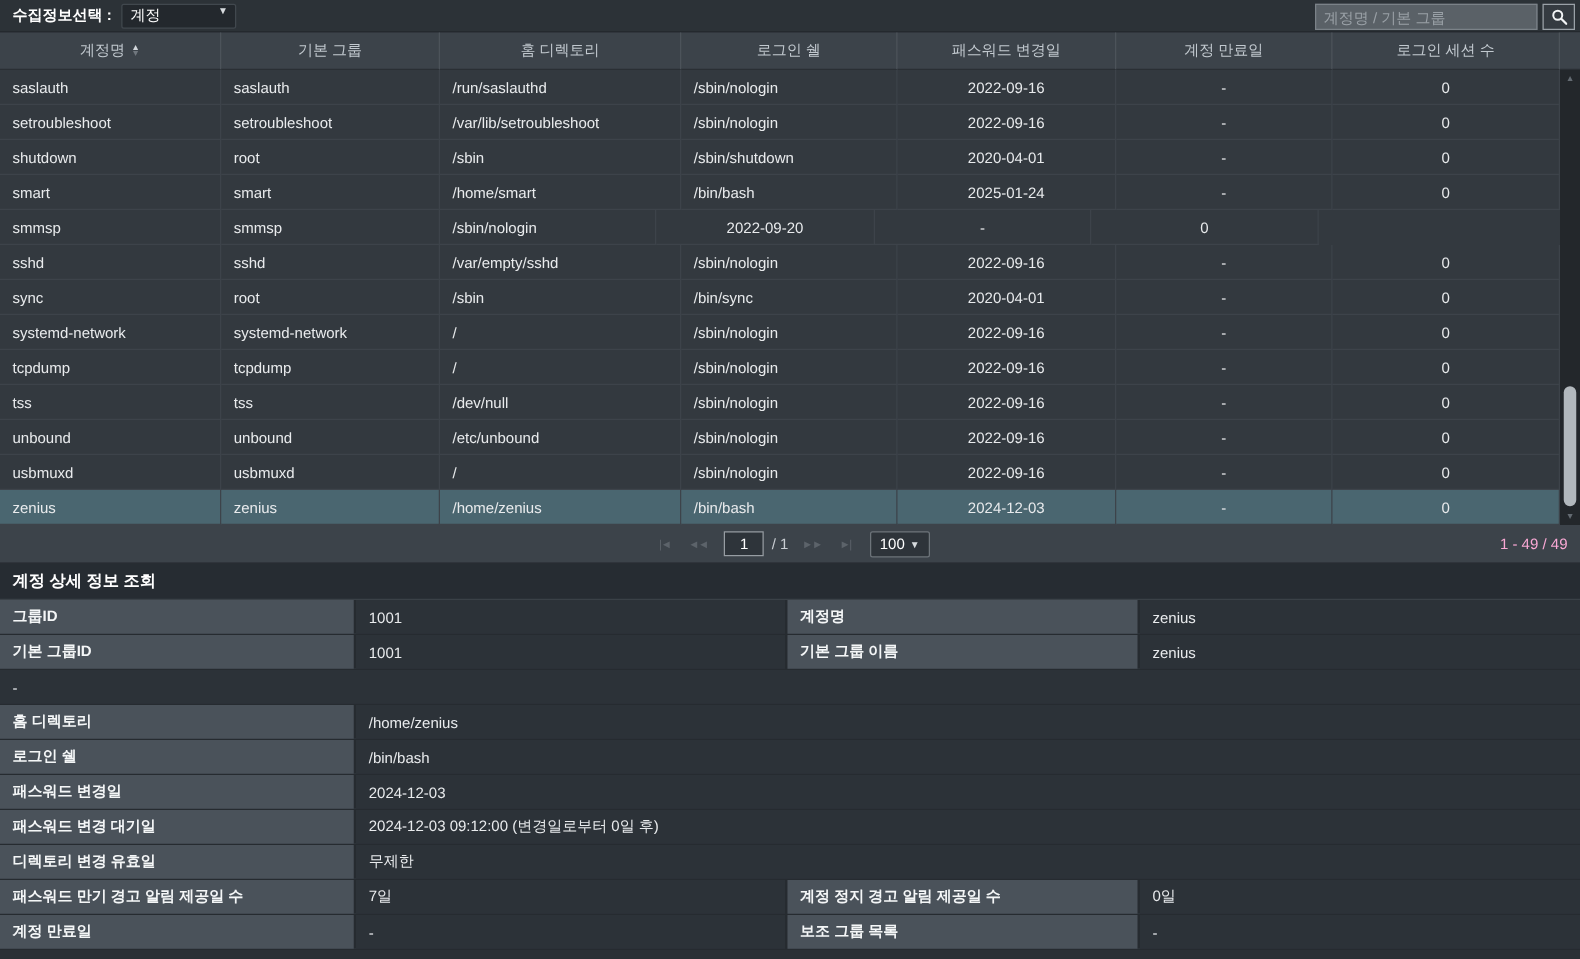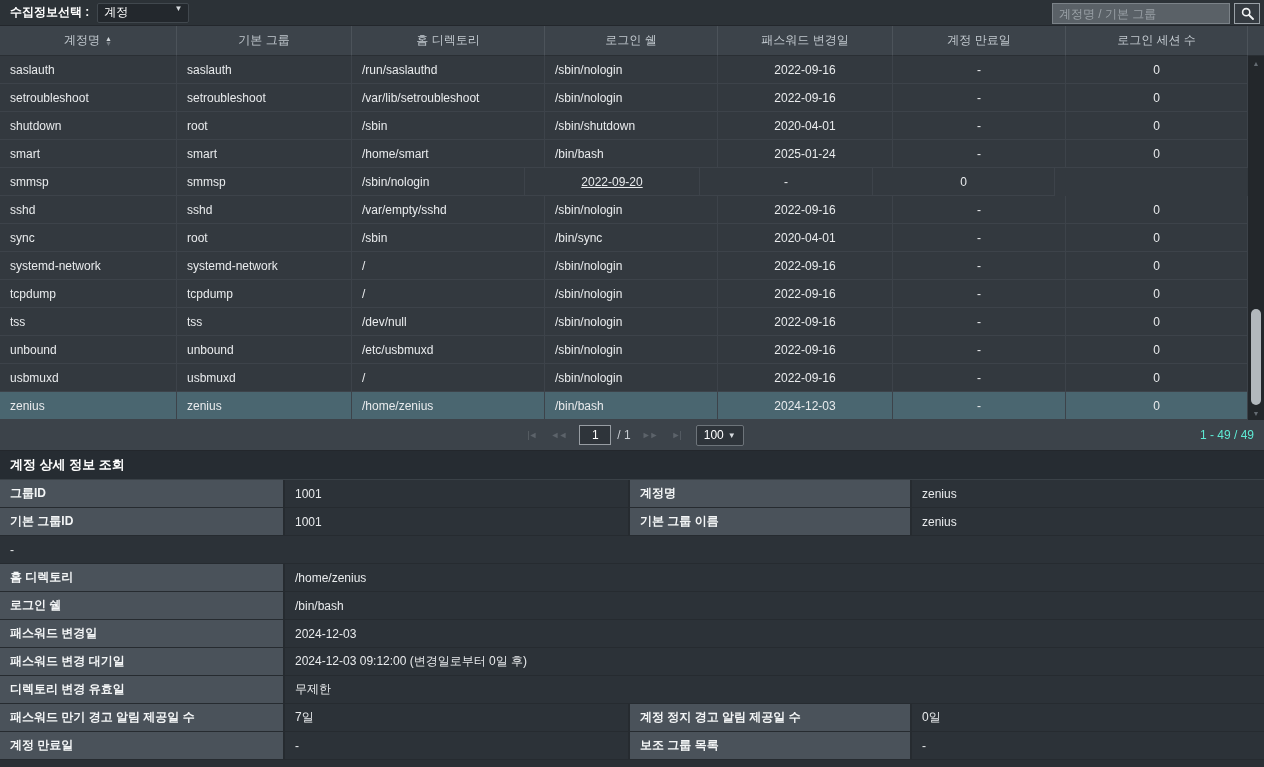--- a/index.html
+++ b/index.html
@@ -79,21 +79,21 @@
     color:#ffffff; text-align:center; font-size:12px; margin:0 6px;
     font-family:"Liberation Sans","DejaVu Sans",sans-serif;
   }
   .page-total { color:#c9ced3; margin-right:4px; }
   .size-select {
     width:48px; height:21px; background:#2e343a; border:1px solid #6d747a; border-radius:2px;
     color:#ffffff; display:flex; align-items:center; justify-content:center;
     margin-left:8px; cursor:pointer;
   }
   .size-select .val { margin-right:4px; }
-  .range-text { position:absolute; right:10px; color:#5eead4; }
+  .range-text { position:absolute; right:10px; color:#f9a8d4; }
   
   .detail-title {
     height:29px; background:#262c32; color:#ffffff; font-weight:bold; font-size:13px;
     display:flex; align-items:center; padding-left:10px; border-bottom:1px solid #3a4147;
   }
   .drow { display:flex; height:28px; border-bottom:1px solid #262b30; }
   .dlabel {
     background:#4a525a; color:#f4f6f7; font-weight:bold;
     display:flex; align-items:center; padding-left:10px;
     border-right:2px solid #262b30; overflow:hidden; white-space:nowrap;
@@ -176,21 +176,21 @@
         <div class="td al" style="width: 193px;">/home/smart</div>
         <div class="td al" style="width: 173px;">/bin/bash</div>
         <div class="td ac" style="width: 175px;">2025-01-24</div>
         <div class="td ac" style="width: 173px;">-</div>
         <div class="td ac" style="width: 182px;">0</div>
       </div>
       <div class="tr">
         <div class="td al" style="width: 177px;">smmsp</div>
         <div class="td al" style="width: 175px;">smmsp</div>
         <div class="td al" style="width: 173px;">/sbin/nologin</div>
-        <div class="td ac" style="width: 175px; text-decoration: underline;">2022-09-20</div>
+        <div class="td ac" style="width: 175px;">2022-09-20</div>
         <div class="td ac" style="width: 173px;">-</div>
         <div class="td ac" style="width: 182px;">0</div>
       </div>
       <div class="tr">
         <div class="td al" style="width: 177px;">sshd</div>
         <div class="td al" style="width: 175px;">sshd</div>
         <div class="td al" style="width: 193px;">/var/empty/sshd</div>
         <div class="td al" style="width: 173px;">/sbin/nologin</div>
         <div class="td ac" style="width: 175px;">2022-09-16</div>
         <div class="td ac" style="width: 173px;">-</div>
@@ -228,21 +228,21 @@
         <div class="td al" style="width: 175px;">tss</div>
         <div class="td al" style="width: 193px;">/dev/null</div>
         <div class="td al" style="width: 173px;">/sbin/nologin</div>
         <div class="td ac" style="width: 175px;">2022-09-16</div>
         <div class="td ac" style="width: 173px;">-</div>
         <div class="td ac" style="width: 182px;">0</div>
       </div>
       <div class="tr">
         <div class="td al" style="width: 177px;">unbound</div>
         <div class="td al" style="width: 175px;">unbound</div>
-        <div class="td al" style="width: 193px;">/etc/usbmuxd</div>
+        <div class="td al" style="width: 193px;">/etc/unbound</div>
         <div class="td al" style="width: 173px;">/sbin/nologin</div>
         <div class="td ac" style="width: 175px;">2022-09-16</div>
         <div class="td ac" style="width: 173px;">-</div>
         <div class="td ac" style="width: 182px;">0</div>
       </div>
       <div class="tr">
         <div class="td al" style="width: 177px;">usbmuxd</div>
         <div class="td al" style="width: 175px;">usbmuxd</div>
         <div class="td al" style="width: 193px;">/</div>
         <div class="td al" style="width: 173px;">/sbin/nologin</div>

